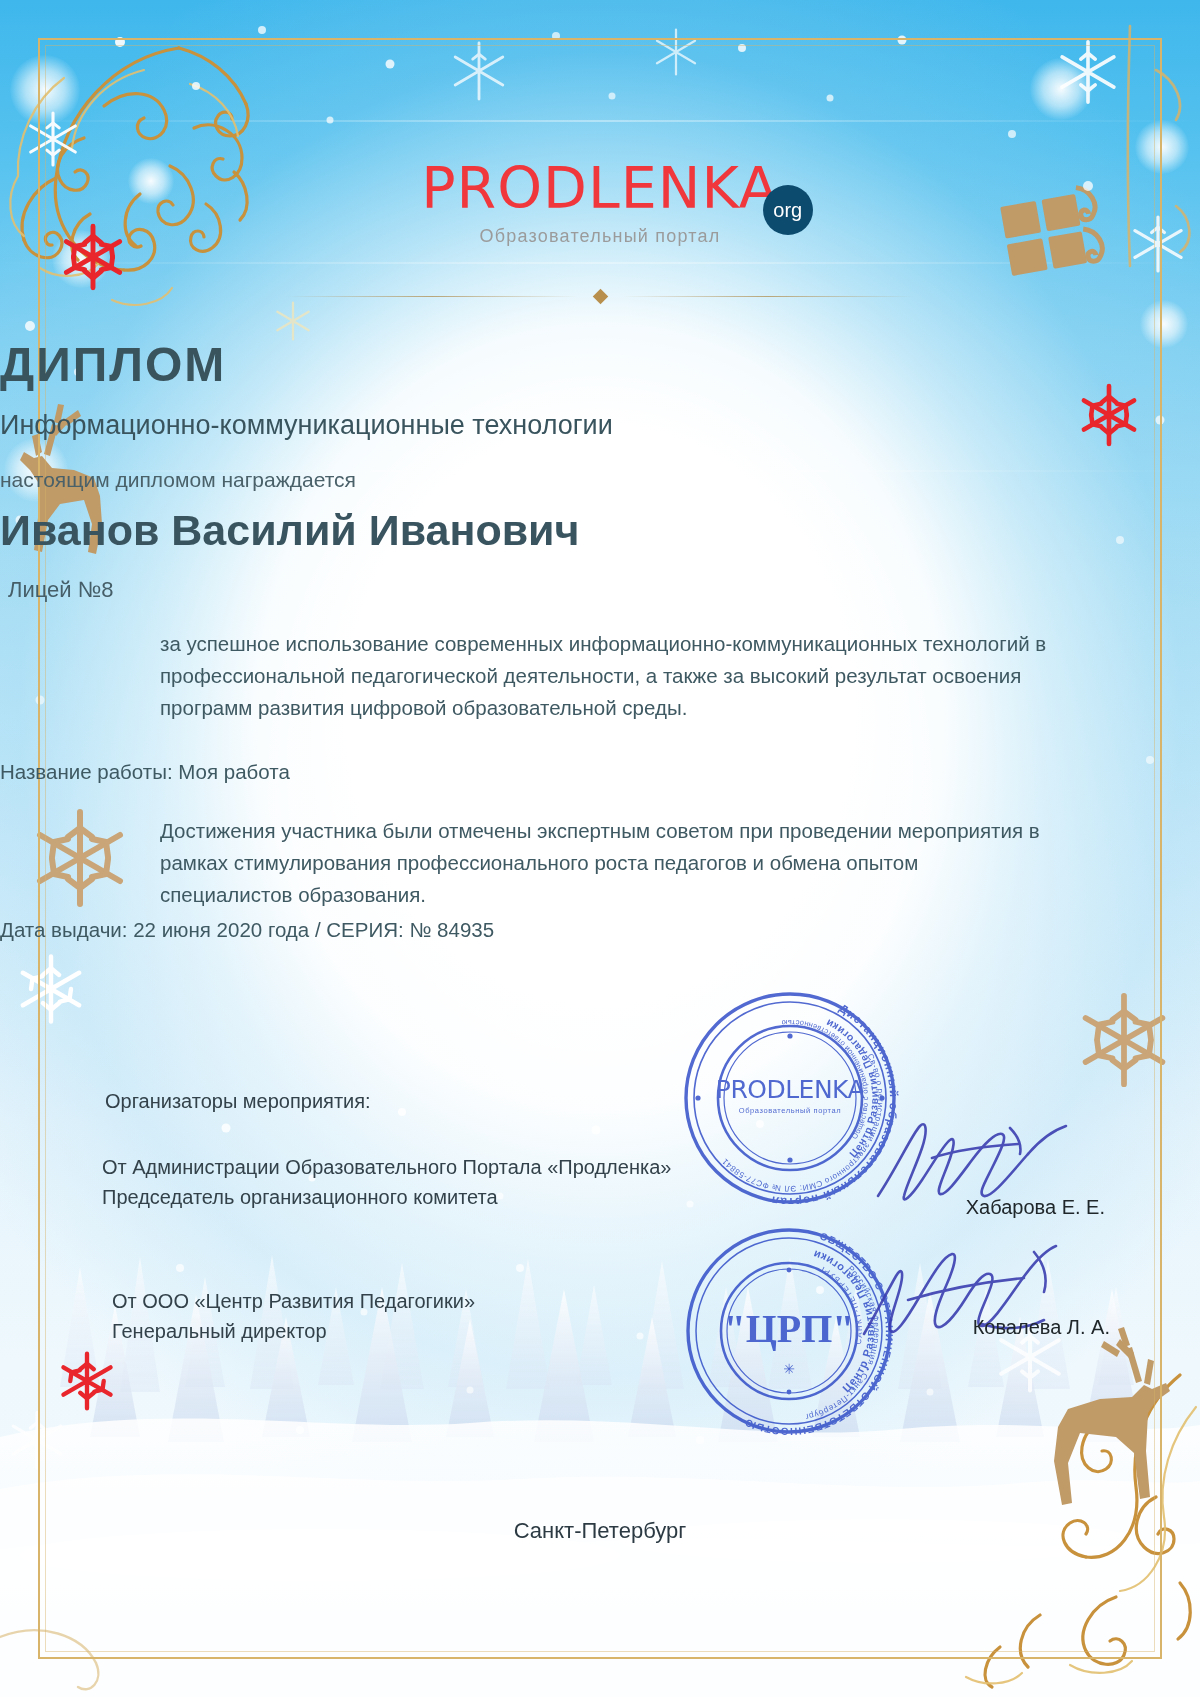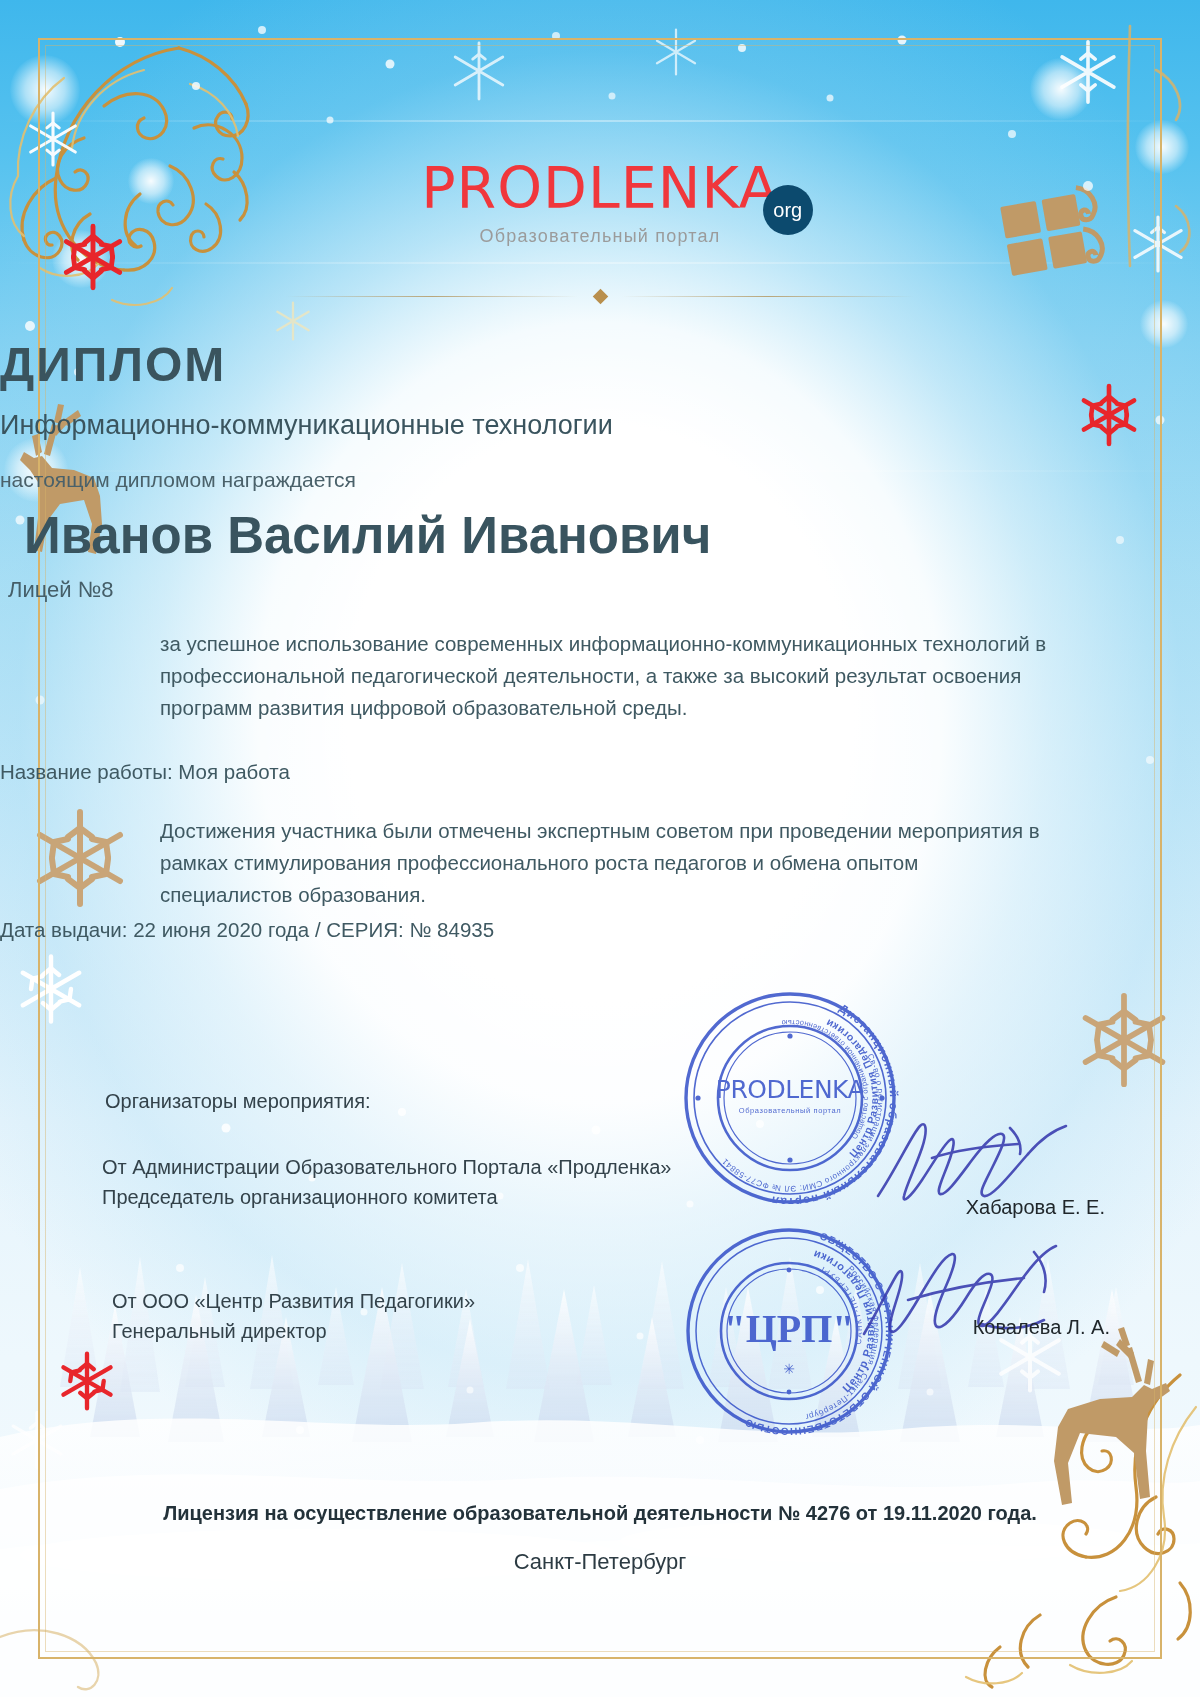--- a/index.html
+++ b/index.html
@@ -37,21 +37,21 @@
 
   .divider{position:absolute;left:50%;top:291px;transform:translateX(-50%);width:628px;height:12px;}
   .divider .ln{position:absolute;top:5px;height:1px;background:linear-gradient(90deg,rgba(190,160,100,0),rgba(176,142,80,.75),rgba(190,160,100,0));}
   .divider .ln.l{left:0;width:292px;}
   .divider .ln.r{right:0;width:292px;}
   .divider .dia{position:absolute;left:50%;top:0;width:11px;height:11px;margin-left:-5px;background:#b98f4d;transform:rotate(45deg);}
 
   .title{position:absolute;left:0;right:0;top:337px;font-size:48px;font-weight:bold;color:#3a545e;letter-spacing:2px;}
   .nomination{position:absolute;left:0;right:0;top:410px;font-size:27px;font-weight:normal;color:#3a545e;}
   .awarded-line{position:absolute;left:0;right:12px;top:468px;font-size:21px;color:#4a616a;}
-  .recipient{position:absolute;left:0;right:0;top:506px;font-size:51px;font-weight:bold;color:#39545f;margin-left:24px;}
+  .recipient{position:absolute;left:0;right:0;top:506px;font-size:43px;font-weight:bold;color:#39545f;}
   .org{position:absolute;left:0;right:0;top:577px;font-size:22px;color:#455e68;padding-left:8px;}
 
   .para{position:absolute;left:160px;right:144px;font-size:20.5px;line-height:32px;color:#3f5962;}
   .p1{top:628px;}
   .worktitle{position:absolute;left:0;right:0;top:760px;font-size:20.5px;color:#3f5962;}
   .p2{top:815px;}
   .dateline{position:absolute;left:0;right:0;top:918px;font-size:20.5px;color:#3f5962;}
 
   
   .sig-block{position:absolute;left:0;right:0;top:1090px;}
@@ -510,17 +510,16 @@
     <div class="sig-row r2">
       <div class="left">
         <div>От ООО «Центр Развития Педагогики»</div>
         <div>Генеральный директор</div>
       </div>
       <div class="name">Ковалева Л. А.</div>
     </div>
   </div>
 
   <div class="footer">
-    <div class="foot-l">Лицензия на осуществление образовательной деятельности № 4276 от 19.11.2020 года.</div>
     <div class="city">Санкт-Петербург</div>
   </div>
 
 </div>
 
 </body></html>

